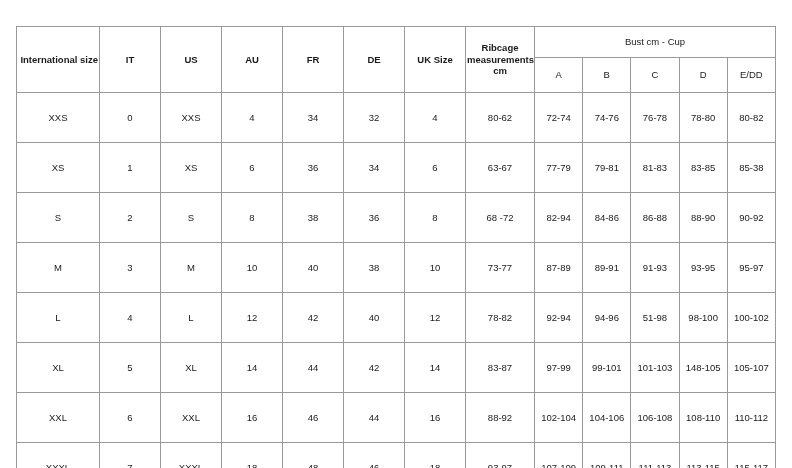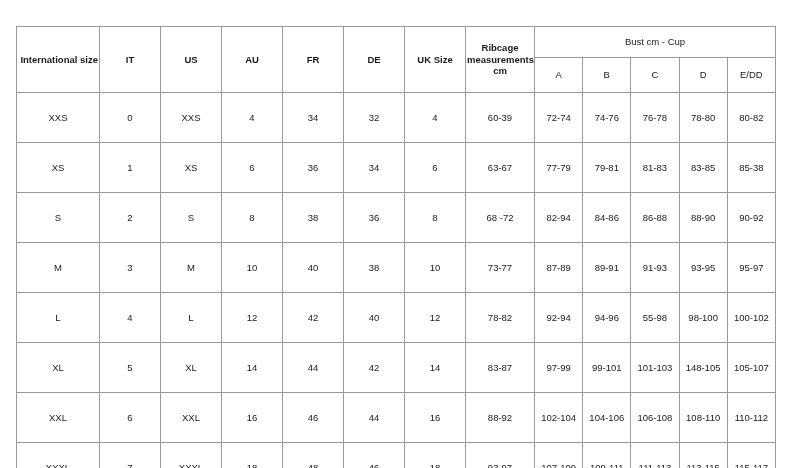--- a/index.html
+++ b/index.html
@@ -80,21 +80,21 @@
     </thead>
     <tbody>
       <tr>
         <td>XXS</td>
         <td>0</td>
         <td>XXS</td>
         <td>4</td>
         <td>34</td>
         <td>32</td>
         <td>4</td>
-        <td>60-39</td>
+        <td>80-62</td>
         <td>72-74</td>
         <td>74-76</td>
         <td>76-78</td>
         <td>78-80</td>
         <td>80-82</td>
       </tr>
       <tr>
         <td>XS</td>
         <td>1</td>
         <td>XS</td>
@@ -143,21 +143,21 @@
         <td>L</td>
         <td>4</td>
         <td>L</td>
         <td>12</td>
         <td>42</td>
         <td>40</td>
         <td>12</td>
         <td>78-82</td>
         <td>92-94</td>
         <td>94-96</td>
-        <td>55-98</td>
+        <td>51-98</td>
         <td>98-100</td>
         <td>100-102</td>
       </tr>
       <tr>
         <td>XL</td>
         <td>5</td>
         <td>XL</td>
         <td>14</td>
         <td>44</td>
         <td>42</td>

